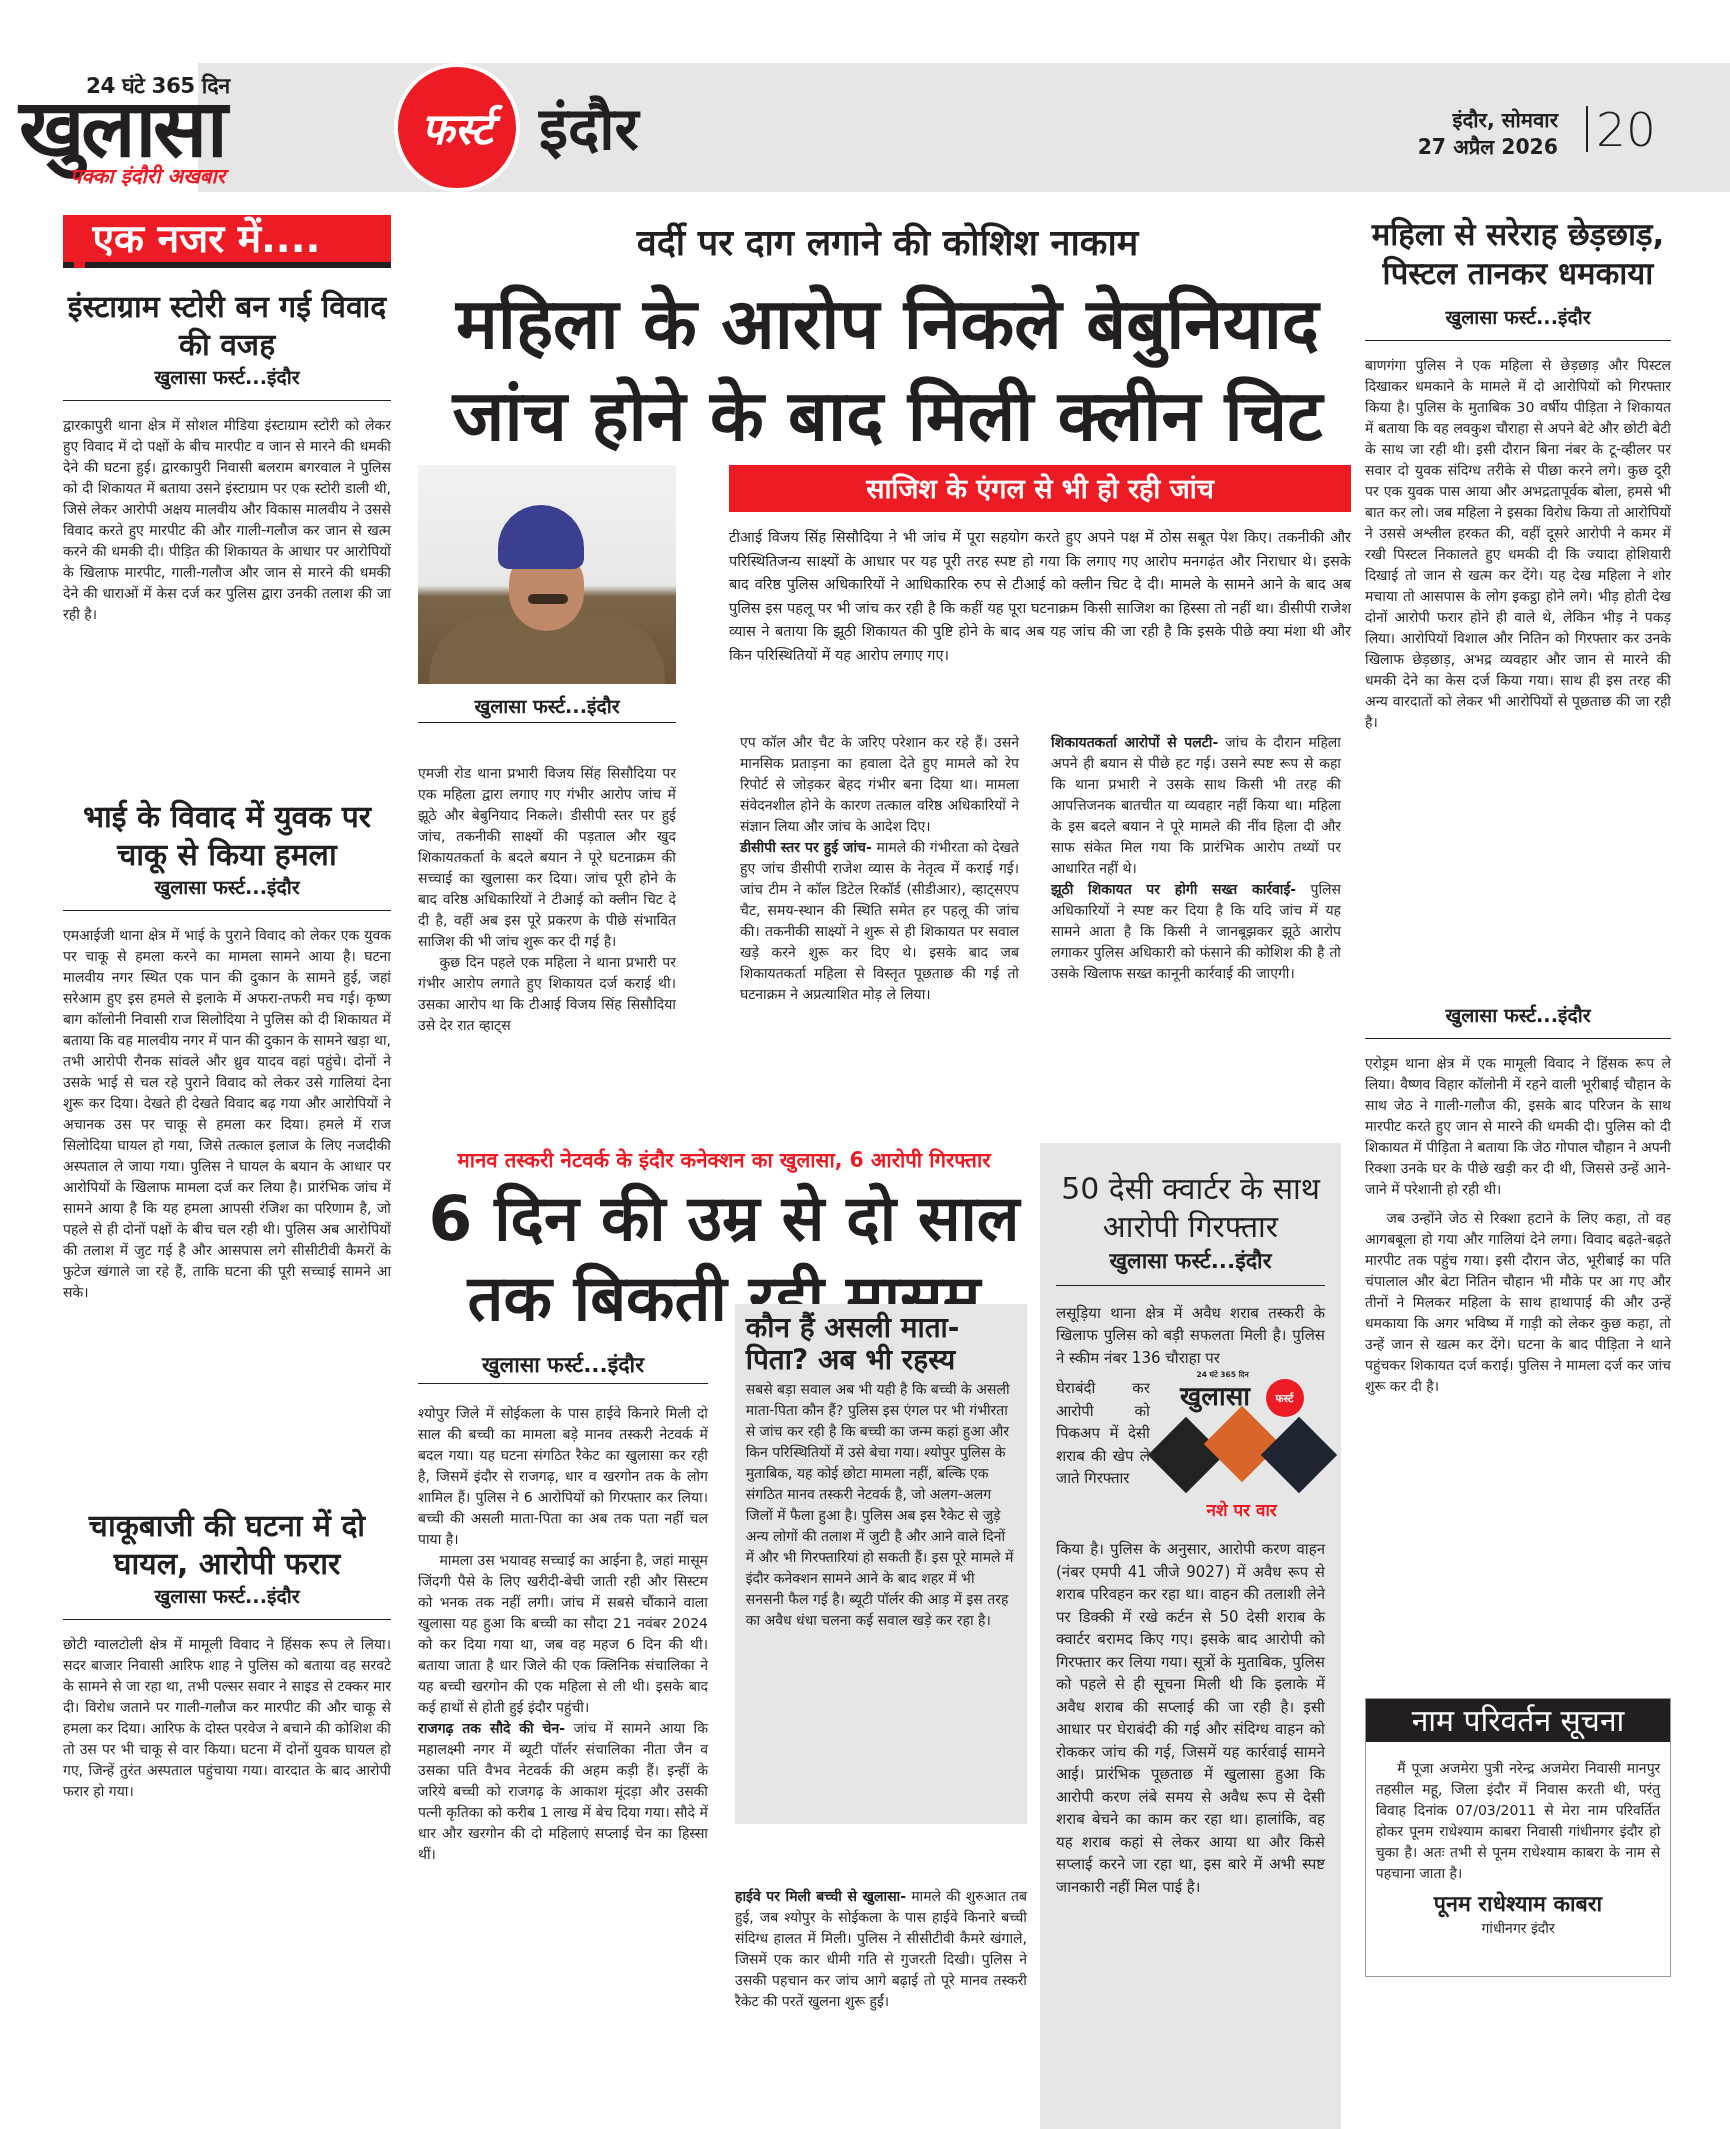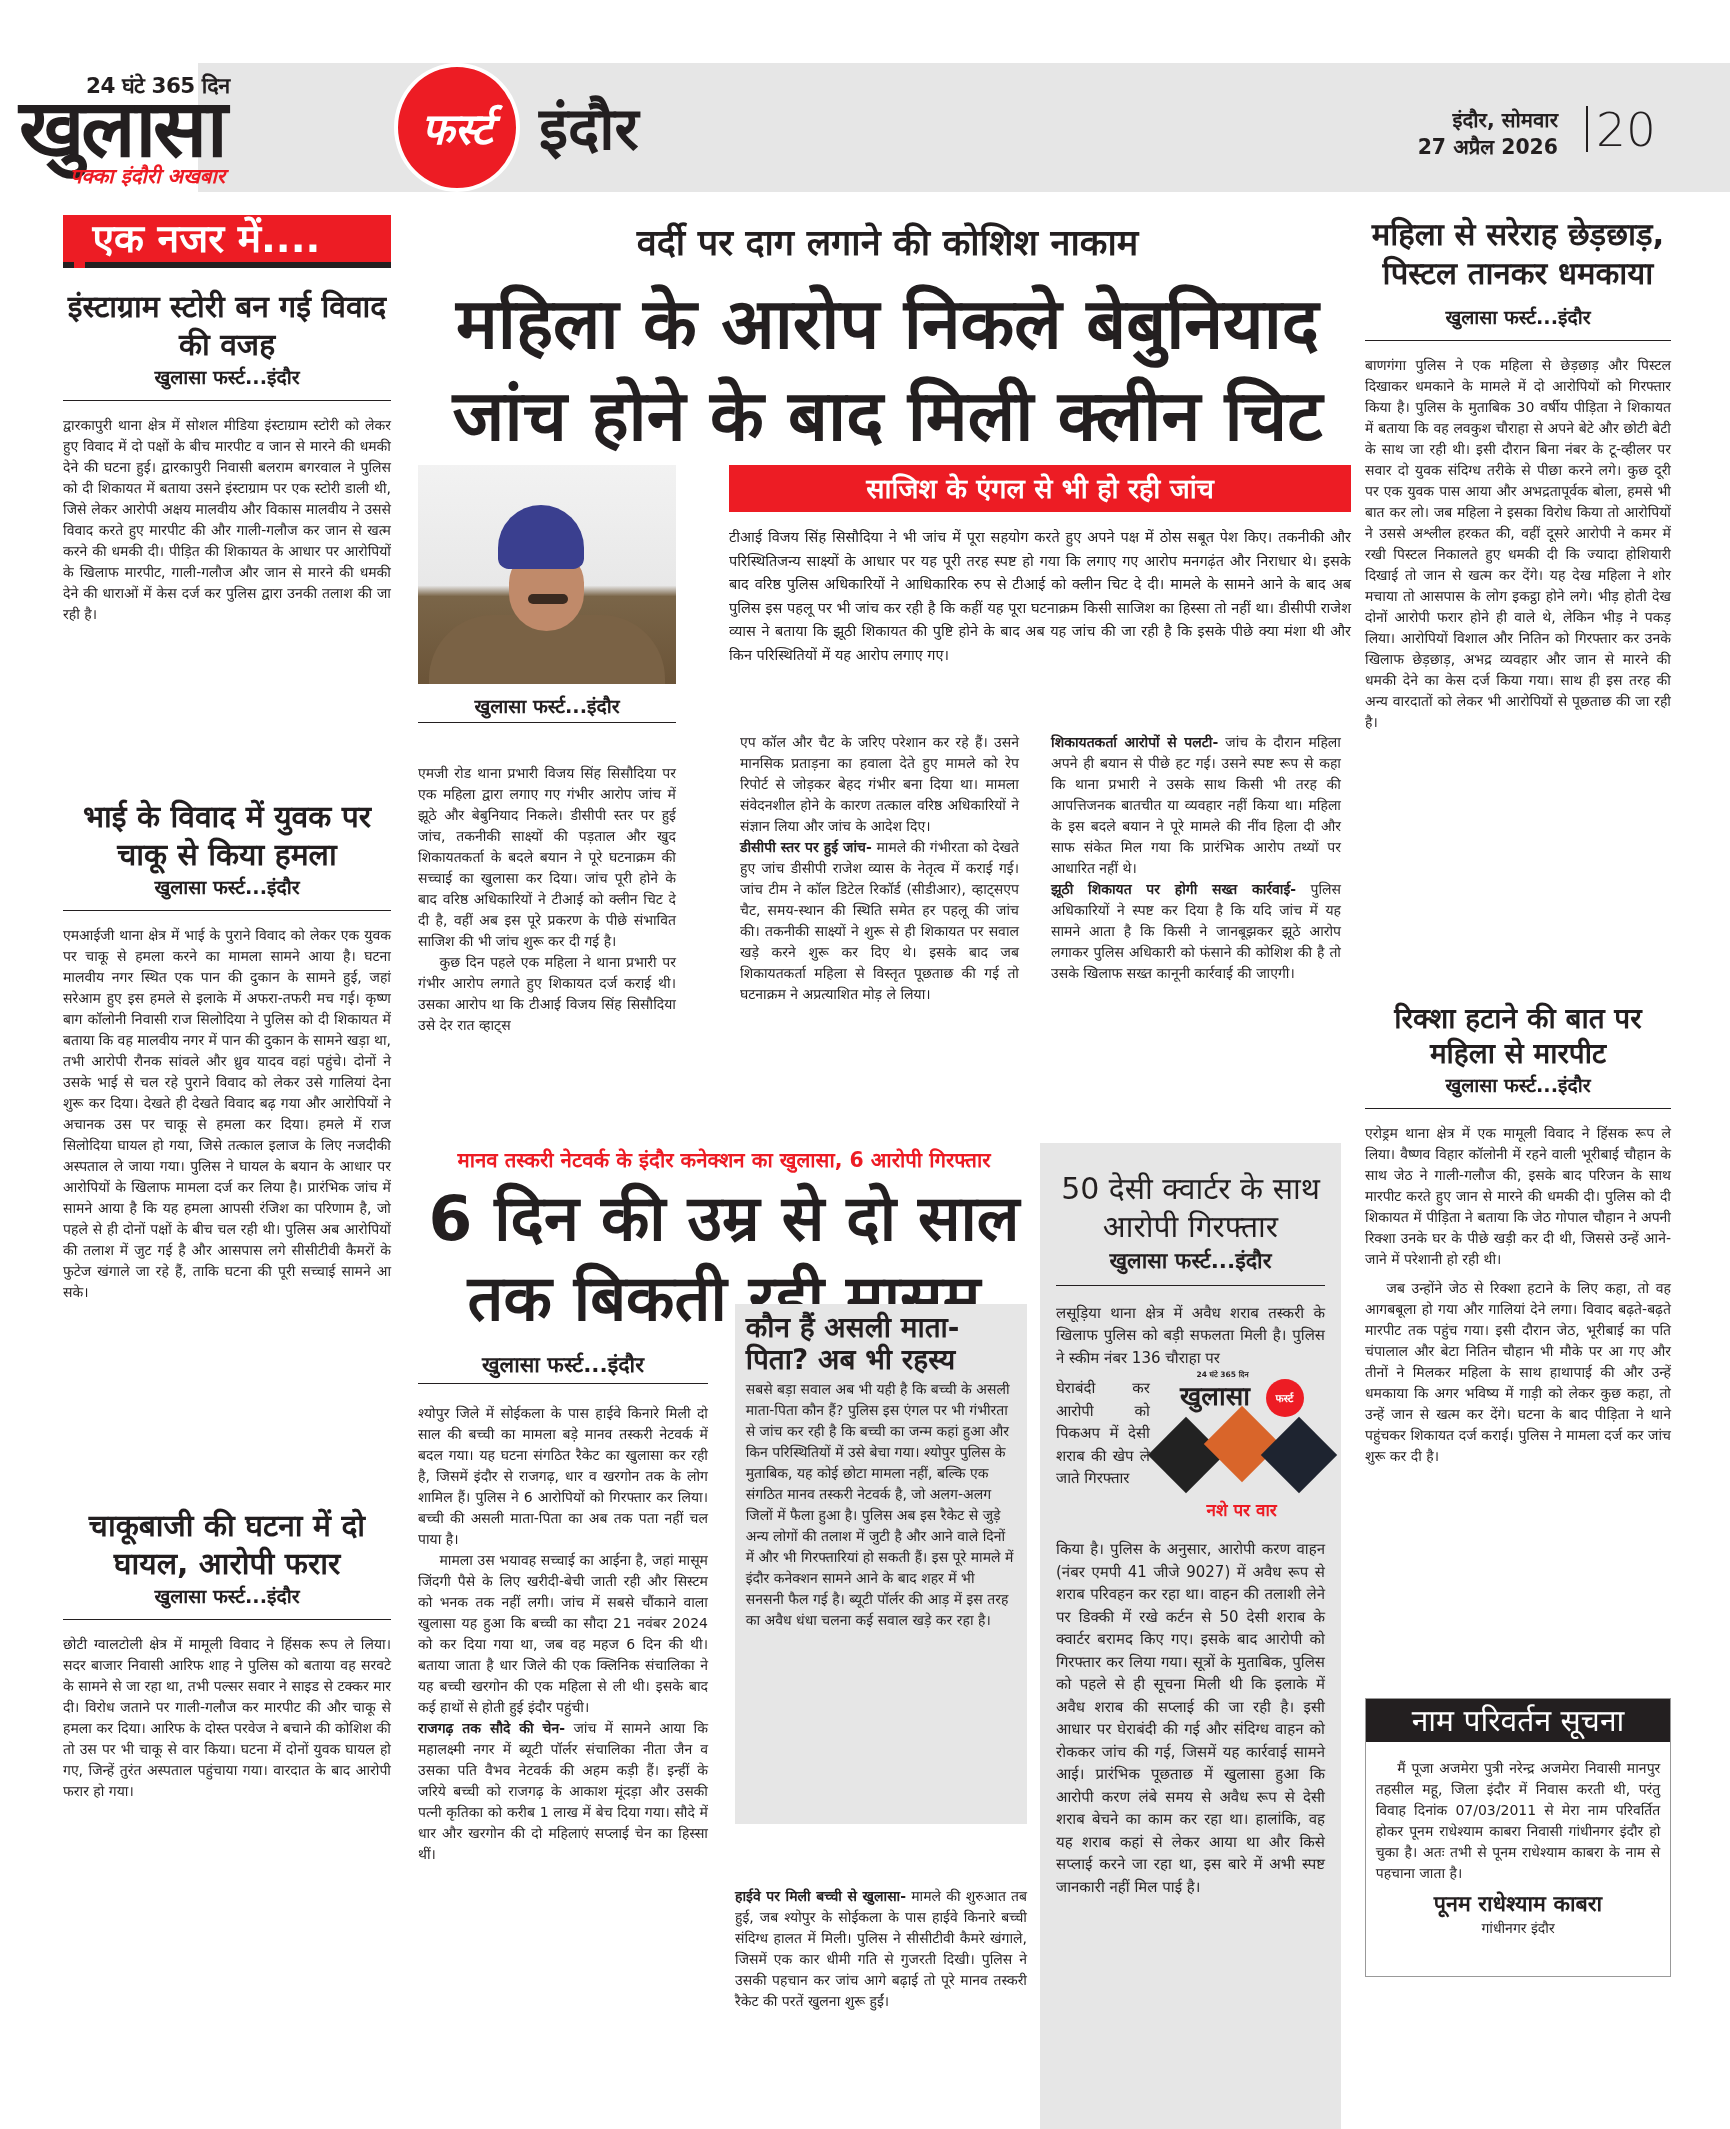--- a/index.html
+++ b/index.html
@@ -150,21 +150,20 @@
 </div>
 
 <div class="col" style="left:1365px; top:215px; width:306px;">
   <div class="head" style="font-size:31px;">महिला से सरेराह छेड़छाड़, पिस्टल तानकर धमकाया</div>
   <div class="byline" style="margin-top:10.7px;">खुलासा फर्स्ट...इंदौर</div>
   <div class="rule" style="margin:9.7px 0 14px;"></div>
   <div class="body">बाणगंगा पुलिस ने एक महिला से छेड़छाड़ और पिस्टल दिखाकर धमकाने के मामले में दो आरोपियों को गिरफ्तार किया है। पुलिस के मुताबिक 30 वर्षीय पीड़िता ने शिकायत में बताया कि वह लवकुश चौराहा से अपने बेटे और छोटी बेटी के साथ जा रही थी। इसी दौरान बिना नंबर के टू-व्हीलर पर सवार दो युवक संदिग्ध तरीके से पीछा करने लगे। कुछ दूरी पर एक युवक पास आया और अभद्रतापूर्वक बोला, हमसे भी बात कर लो। जब महिला ने इसका विरोध किया तो आरोपियों ने उससे अश्लील हरकत की, वहीं दूसरे आरोपी ने कमर में रखी पिस्टल निकालते हुए धमकी दी कि ज्यादा होशियारी दिखाई तो जान से खत्म कर देंगे। यह देख महिला ने शोर मचाया तो आसपास के लोग इकट्ठा होने लगे। भीड़ होती देख दोनों आरोपी फरार होने ही वाले थे, लेकिन भीड़ ने पकड़ लिया। आरोपियों विशाल और नितिन को गिरफ्तार कर उनके खिलाफ छेड़छाड़, अभद्र व्यवहार और जान से मारने की धमकी देने का केस दर्ज किया गया। साथ ही इस तरह की अन्य वारदातों को लेकर भी आरोपियों से पूछताछ की जा रही है।</div>
 </div>
 
 <div class="col" style="left:1365px; top:1001px; width:306px;">
-  <div class="head" style="font-size:28px;">रिक्शा हटाने की बात पर महिला से मारपीट</div>
   <div class="byline">खुलासा फर्स्ट...इंदौर</div>
   <div class="rule" style="margin:9.7px 0 14px;"></div>
   <div class="body">एरोड्रम थाना क्षेत्र में एक मामूली विवाद ने हिंसक रूप ले लिया। वैष्णव विहार कॉलोनी में रहने वाली भूरीबाई चौहान के साथ जेठ ने गाली-गलौज की, इसके बाद परिजन के साथ मारपीट करते हुए जान से मारने की धमकी दी। पुलिस को दी शिकायत में पीड़िता ने बताया कि जेठ गोपाल चौहान ने अपनी रिक्शा उनके घर के पीछे खड़ी कर दी थी, जिससे उन्हें आने-जाने में परेशानी हो रही थी।</div>
   <div class="body" style="text-indent:21.5px;">जब उन्होंने जेठ से रिक्शा हटाने के लिए कहा, तो वह आगबबूला हो गया और गालियां देने लगा। विवाद बढ़ते-बढ़ते मारपीट तक पहुंच गया। इसी दौरान जेठ, भूरीबाई का पति चंपालाल और बेटा नितिन चौहान भी मौके पर आ गए और तीनों ने मिलकर महिला के साथ हाथापाई की और उन्हें धमकाया कि अगर भविष्य में गाड़ी को लेकर कुछ कहा, तो उन्हें जान से खत्म कर देंगे। घटना के बाद पीड़िता ने थाने पहुंचकर शिकायत दर्ज कराई। पुलिस ने मामला दर्ज कर जांच शुरू कर दी है।</div>
 </div>
 
 <div class="abs notice-box" style="left:1365px; top:1698px; width:306px; height:279px;">
   <div class="notice-title">नाम परिवर्तन सूचना</div>
   <div class="body" style="padding:7.5px 9.7px 0; text-indent:21.5px;">मैं पूजा अजमेरा पुत्री नरेन्द्र अजमेरा निवासी मानपुर तहसील महू, जिला इंदौर में निवास करती थी, परंतु विवाह दिनांक 07/03/2011 से मेरा नाम परिवर्तित होकर पूनम राधेश्याम काबरा निवासी गांधीनगर इंदौर हो चुका है। अतः तभी से पूनम राधेश्याम काबरा के नाम से पहचाना जाता है।</div>
   <div class="head" style="font-size:21.5px; margin-top:7.5px;">पूनम राधेश्याम काबरा</div>

